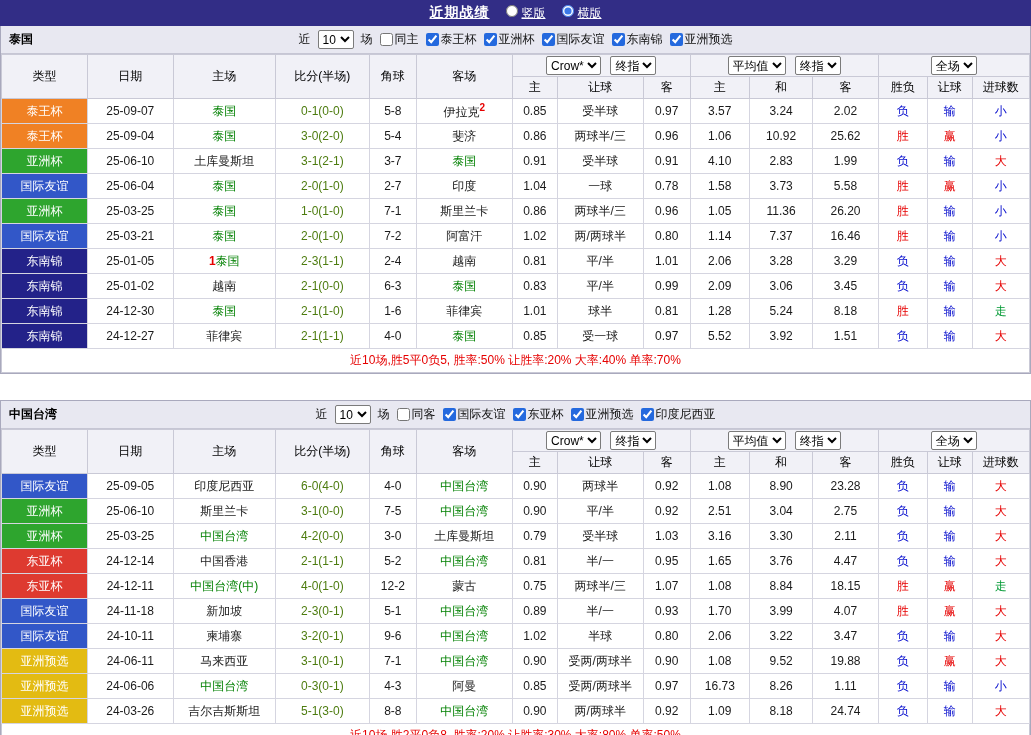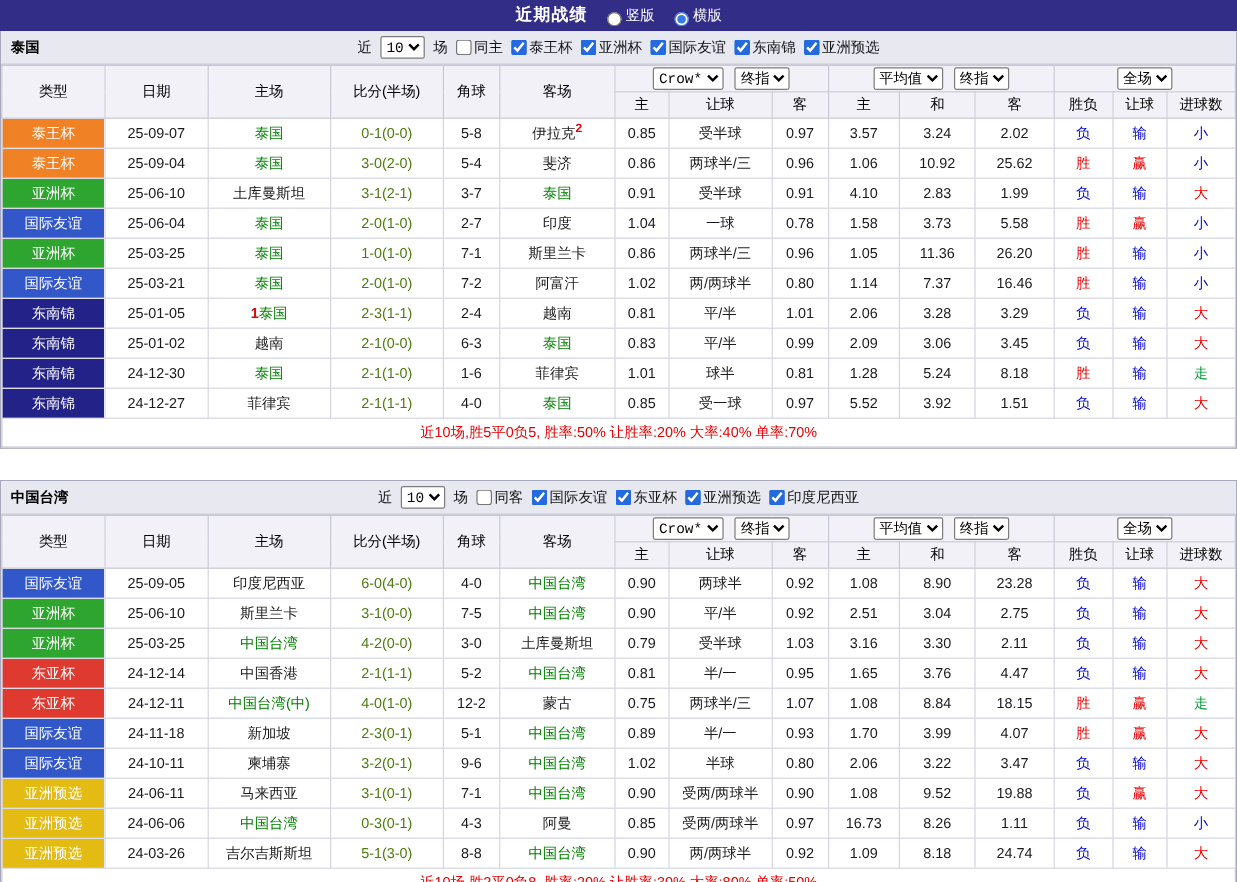--- a/index.html
+++ b/index.html
@@ -5,38 +5,38 @@
   *{box-sizing:border-box;margin:0;padding:0}
   html,body{background:#fff}
   body{
     width:1031px;
     font-family:"Liberation Sans","DejaVu Sans",sans-serif;
     font-size:12px;color:#111;
   }
   
   .topbar{
     height:26px;background:#322d86;color:#fff;
-    display:flex;align-items:center;justify-content:center;gap:16px;
+    display:flex;align-items:center;justify-content:center;gap:16px;text-decoration:underline;
   }
   .topbar .title{font-weight:bold;font-size:14px;letter-spacing:1px}
-  .topbar label{display:inline-flex;align-items:flex-end;gap:4px;font-size:12px;cursor:pointer;color:#fff}
+  .topbar label{display:inline-flex;align-items:flex-start;gap:4px;font-size:12px;cursor:pointer;color:#fff}
   .topbar input[type=radio]{width:12px;height:12px;accent-color:#3b79e8;margin:0}
   
   .section{border:1px solid #a9a9bd;border-top:none}
   .section + .section{margin-top:26px;border-top:1px solid #a9a9bd}
   .filter-row{
     height:28px;background:#e8e8f1;border-bottom:1px solid #c6c6d4;
     position:relative;display:flex;align-items:center;justify-content:center;
   }
   .team-label{position:absolute;left:8px;font-weight:bold;color:#000}
   .filter-controls{display:flex;align-items:center;gap:7px}
   .filter-controls label{display:inline-flex;align-items:center;gap:2px;cursor:pointer}
   input[type=checkbox]{width:13px;height:13px;accent-color:#2469de;margin:0}
   select{
-    font-family:Liberation Mono, monospace;font-size:12px;height:19px;
+    font-family:Liberation Sans, sans-serif;font-size:12px;height:19px;
     border:1px solid #7b7b7b;background:#fff;border-radius:2px;
   }
   
   table{width:100%;border-collapse:collapse;table-layout:fixed}
   th,td{
     border:1px solid #d5d5e0;text-align:center;
     overflow:hidden;white-space:nowrap;
   }
   thead th{background:#f1f1f7;font-weight:normal;height:22px;color:#000;border-color:#c9c9d6}
   .selcell select{margin:0 3px}

